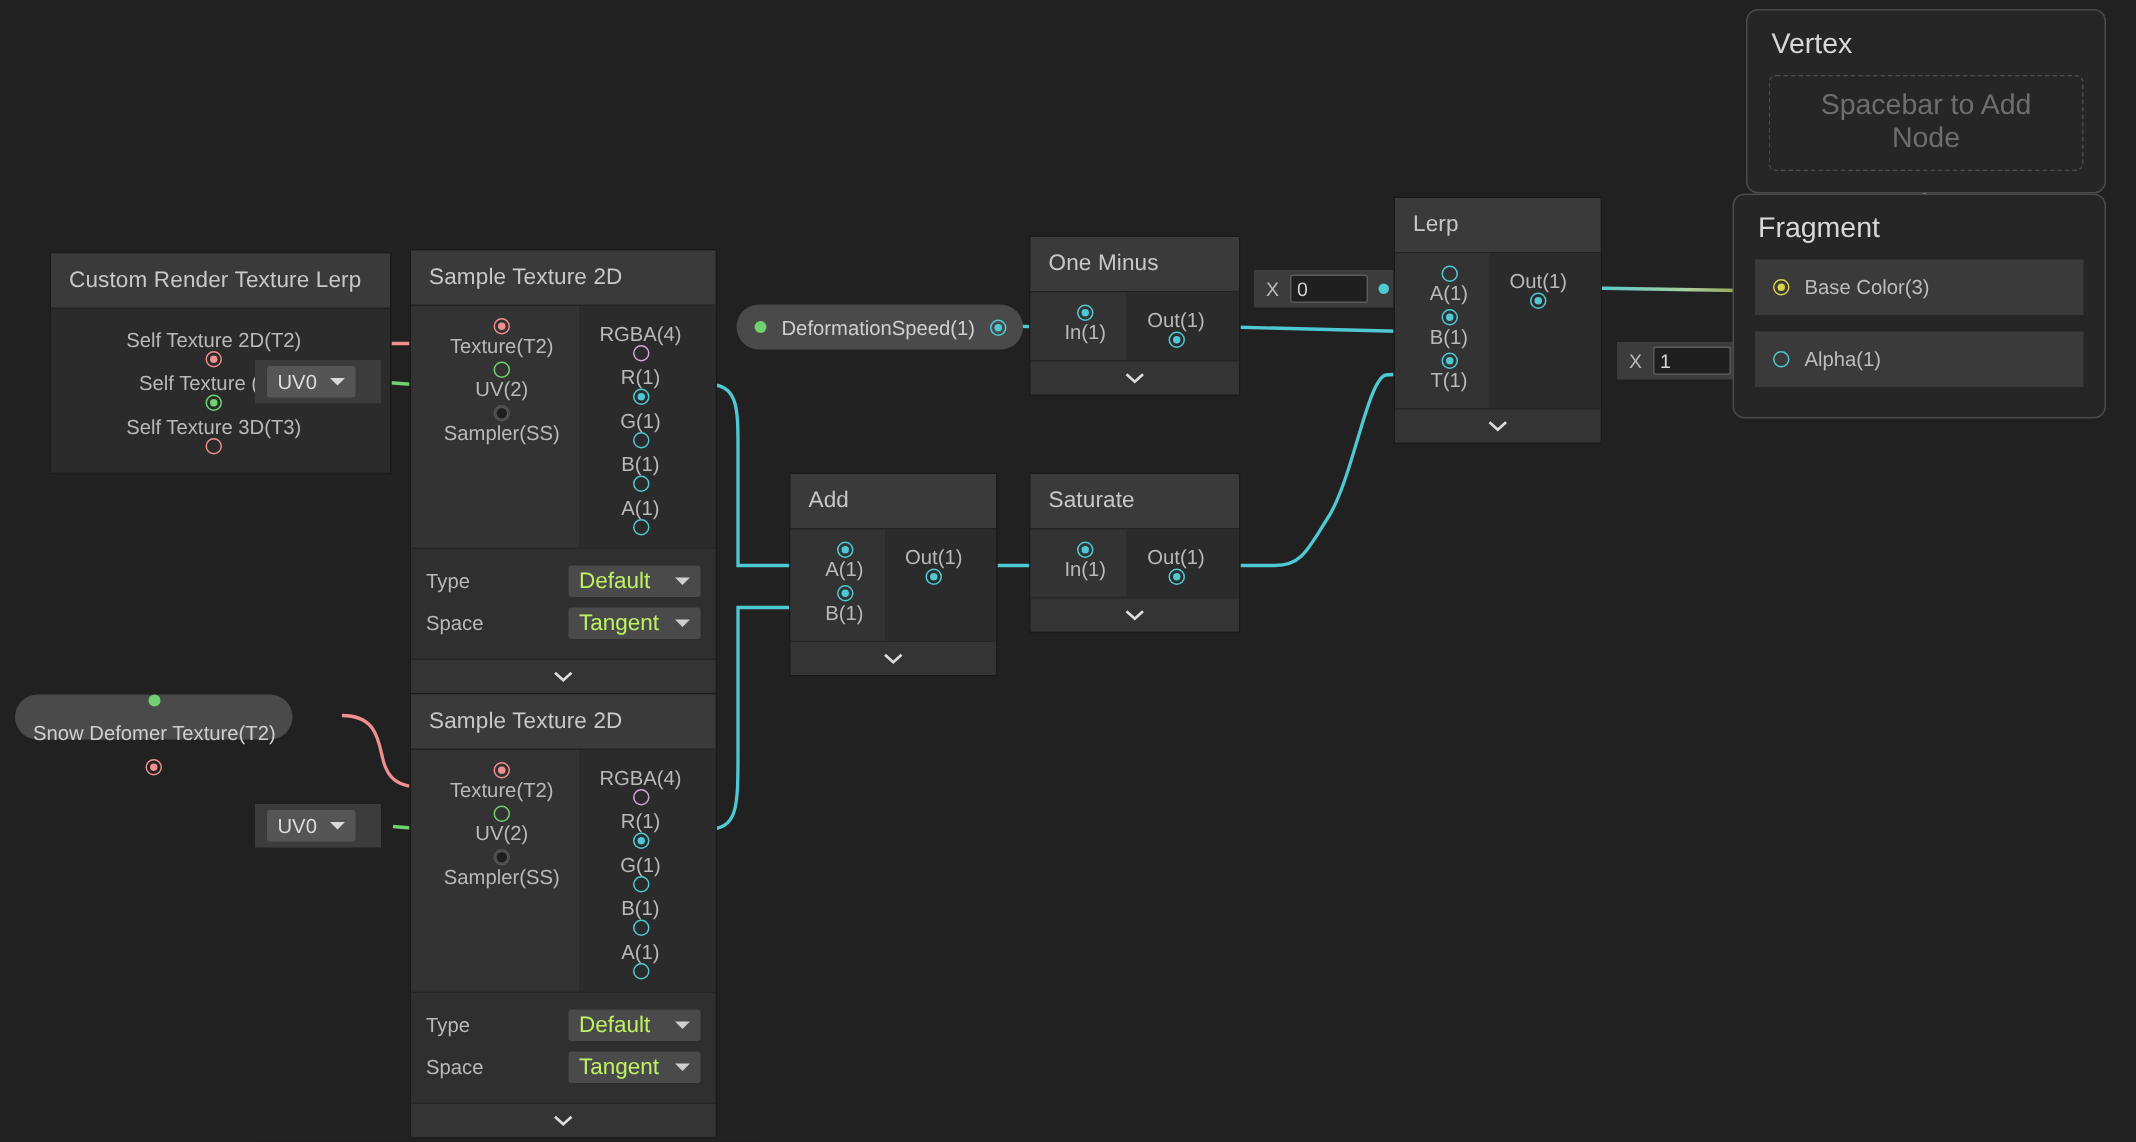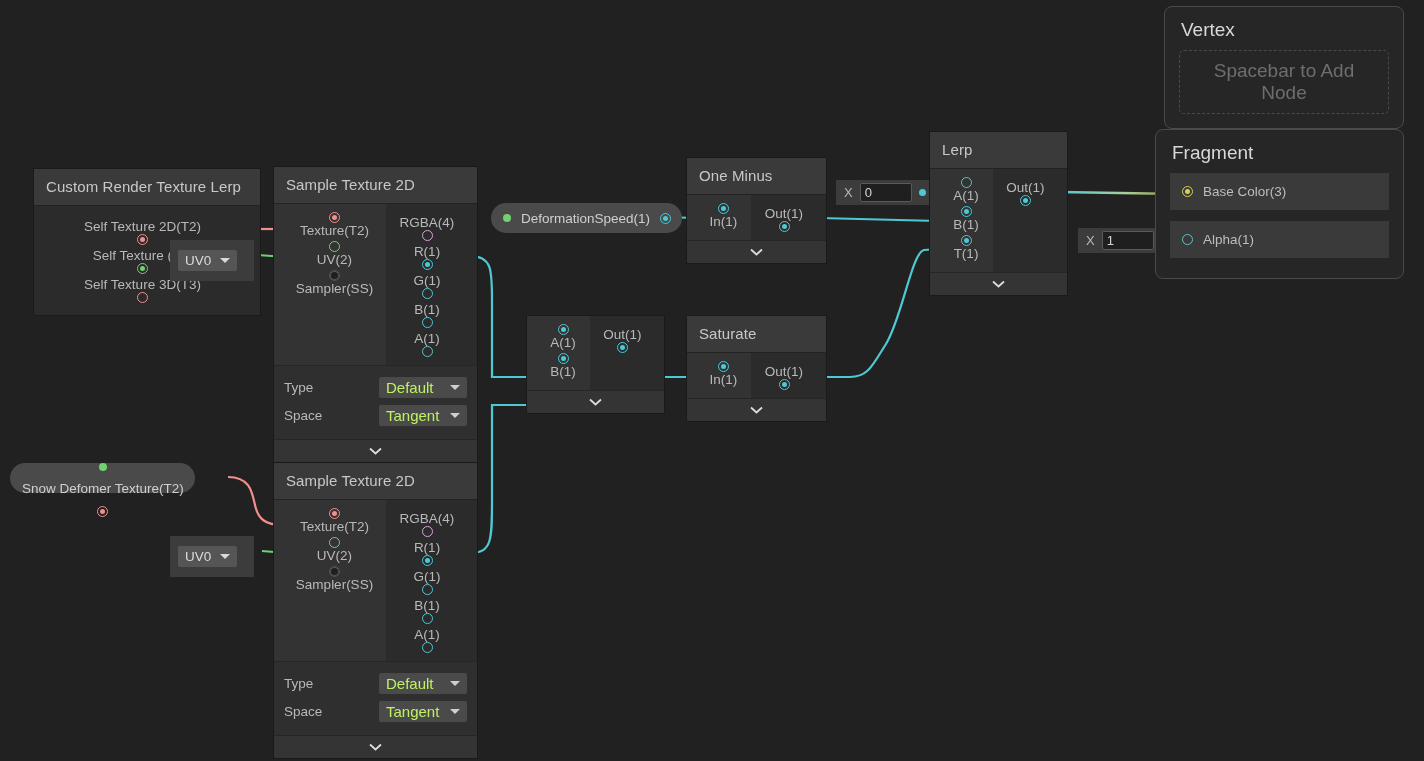--- a/index.html
+++ b/index.html
@@ -92,21 +92,21 @@
   }
   .widget .x { font-size:13px; color:#b9b9b9; }
   .widget input.fv {
     width:52px; height:19px; background:#1f1f1f; border:1px solid #5a5a5a;
     color:#d6d6d6; font-size:13px; font-family:"Liberation Sans",sans-serif;
     padding:0 4px; border-radius:2px; outline:none;
   }
   .widget .tinydot { width:7px;height:7px;border-radius:50%;background:#4ec9d4; }
   .uvwidget {
     position:absolute; display:flex; align-items:center; gap:9px;
-    background:#3c3c3c; height:41px; padding:0 8px;
+    background:#3c3c3c; height:29px; padding:0 8px;
   }
   .uvwidget .uvdd {
     background:#555; border-radius:2px; height:21px; display:flex;
     align-items:center; gap:9px; padding:0 7px; font-size:13.5px; color:#dcdcdc;
   }
   .uvwidget .uvdd .tri { width:0;height:0;border-left:5px solid transparent;border-right:5px solid transparent;border-top:5px solid #d9d9d9; }
 
   
   .stack {
     position:absolute; background:#262626; border:1px solid #4a4a4a;
@@ -337,20 +337,21 @@
     </div>
   </div>
 
   <div class="pill" style="left:491px; top:203px;">
     <span class="dot"></span>
     <span>DeformationSpeed(1)</span>
     <span class="slot filled"></span>
   </div>
 
   <div class="node" style="left:526px; top:315px; width:139px;">
+    <div class="node-header">Add</div>
     <div class="ports">
       <div class="col-in" style="width:63px;">
         <div class="port in">
           <span class="slot filled"></span>
           <span class="lbl">A(1)</span>
         </div>
         <div class="port in">
           <span class="slot filled"></span>
           <span class="lbl">B(1)</span>
         </div>

